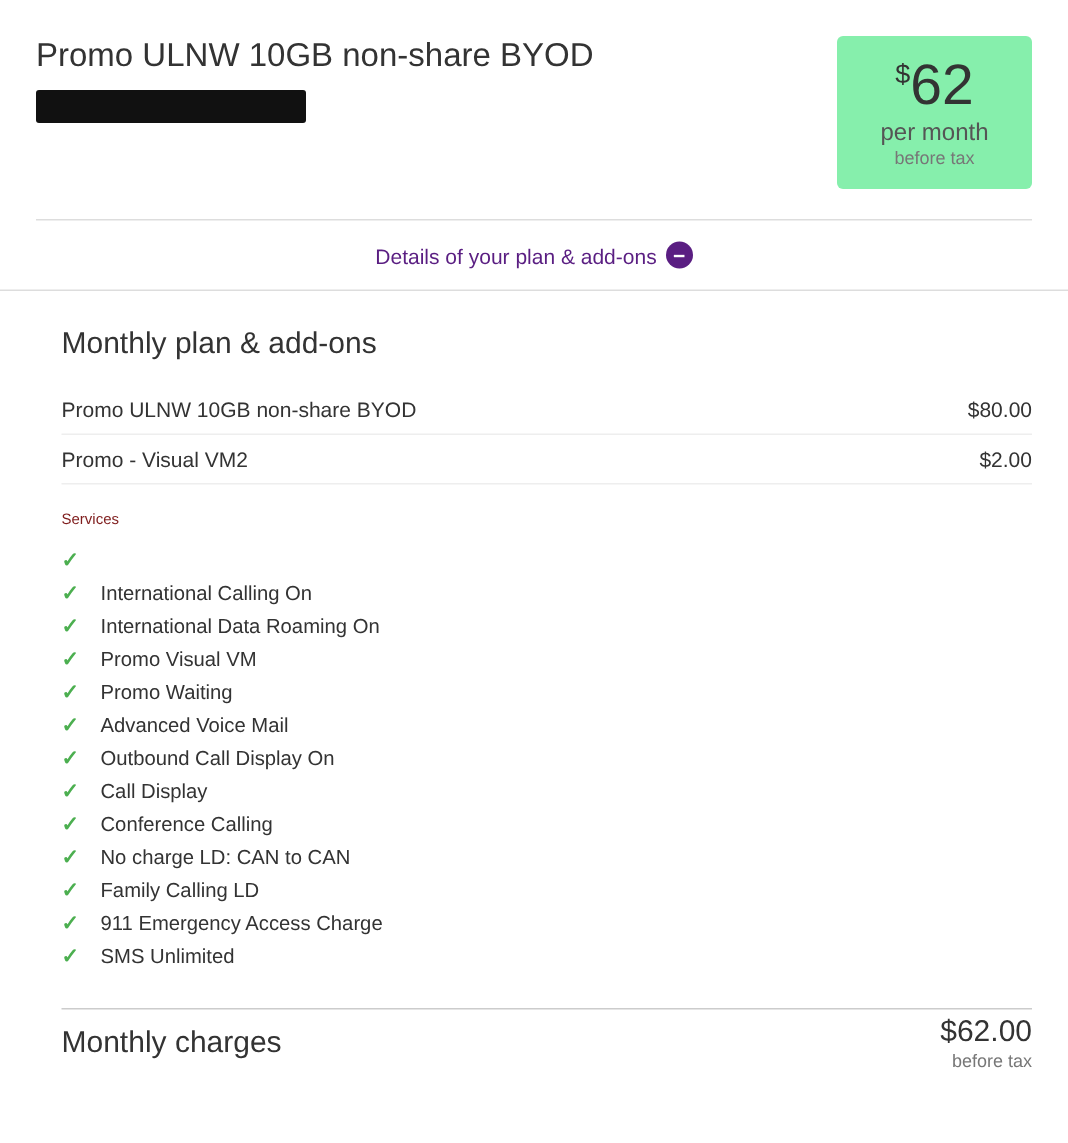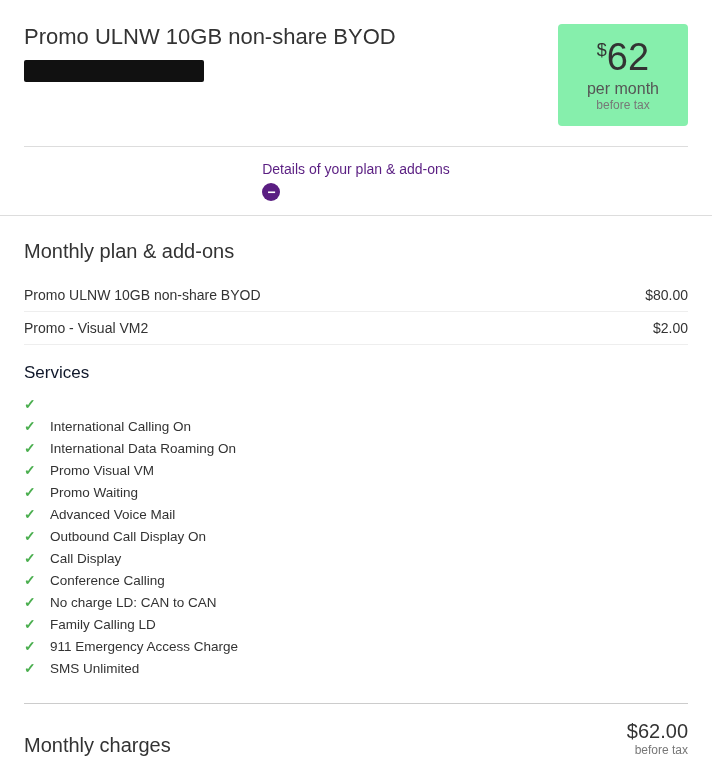--- a/index.html
+++ b/index.html
@@ -75,42 +75,42 @@
       text-align: center;
       padding: 14px 24px;
       border-bottom: 1px solid #ddd;
     }
 
     .details-toggle-link {
       color: #5a1e82;
       text-decoration: none;
       font-size: 14px;
       display: inline-flex;
-      align-items: flex-start;
+      align-items: flex-end;
       gap: 6px;
       cursor: pointer;
-      flex-direction: column;
     }
 
     .toggle-icon {
       background: #5a1e82;
       color: #fff;
       border-radius: 50%;
       width: 18px;
       height: 18px;
       display: inline-flex;
       align-items: center;
       justify-content: center;
       font-size: 14px;
       line-height: 1;
       font-weight: bold;
     }
 
     .main-content {
       padding: 24px 24px;
+      margin-left: 17px;
     }
 
     .section-title {
       font-size: 20px;
       font-weight: 400;
       color: #333;
       margin-bottom: 16px;
     }
 
     .plan-line {
@@ -125,22 +125,22 @@
     .plan-line-name {
       color: #333;
     }
 
     .plan-line-price {
       color: #333;
       font-weight: 400;
     }
 
     .services-label {
-      font-size: 17px;
-      color: #0f172a;
+      font-size: 10px;
+      color: #7f1d1d;
       margin-top: 18px;
       margin-bottom: 10px;
     }
 
     .service-item {
       display: flex;
       align-items: center;
       gap: 10px;
       padding: 3px 0;
       font-size: 13.5px;
@@ -150,25 +150,25 @@
     .check-icon {
       color: #4caf50;
       font-size: 14px;
       font-weight: bold;
       flex-shrink: 0;
       width: 16px;
     }
 
     .monthly-charges-section {
       margin-top: 24px;
-      padding-top: 16px;
+      padding-top: 4px;
       border-top: 1px solid #ccc;
       display: flex;
       justify-content: space-between;
-      align-items: flex-end;
+      align-items: center;
     }
 
     .monthly-charges-label {
       font-size: 20px;
       font-weight: 400;
       color: #333;
     }
 
     .monthly-charges-right {
       text-align: right;

